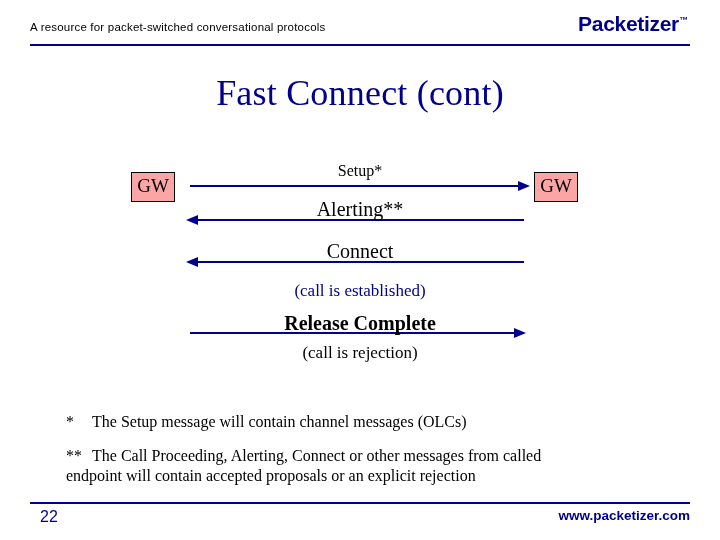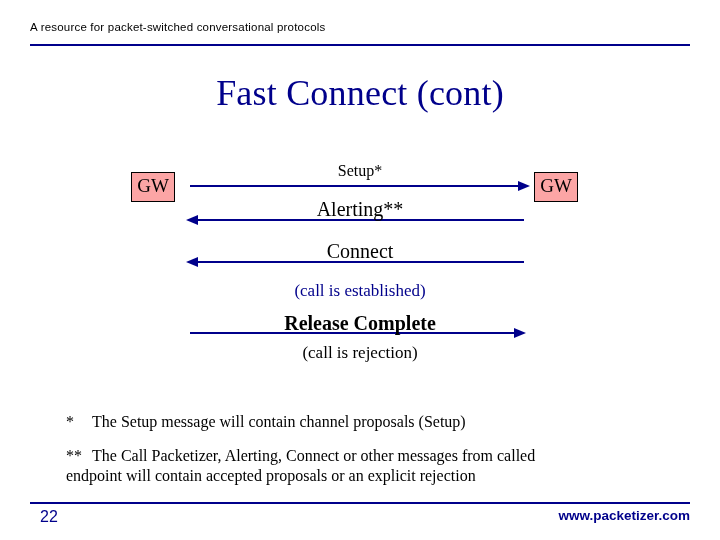--- a/index.html
+++ b/index.html
@@ -169,20 +169,21 @@
     color: #00008B;
     white-space: nowrap;
   }
 </style>
 </head>
 <body>
 
 <div class="slide">
 
   <div class="header-tagline">A resource for packet-switched conversational protocols</div>
+  <div class="brand"><span>Packetizer</span><span class="tm">™</span></div>
   <div class="header-rule"></div>
 
   <div class="slide-title">Fast Connect (cont)</div>
 
   <svg class="diagram" viewBox="0 0 720 540" width="720" height="540">
 
     <g>
       <line x1="190" y1="186" x2="520" y2="186" stroke="#00008B" stroke-width="2"></line>
       <polygon points="530,186 518,181 518,191" fill="#00008B"></polygon>
     </g>
@@ -208,24 +209,24 @@
 
   <div class="msg-label lbl-setup">Setup*</div>
   <div class="msg-label lbl-alerting">Alerting**</div>
   <div class="msg-label lbl-connect">Connect</div>
   <div class="msg-label lbl-established">(call is established)</div>
   <div class="msg-label lbl-release">Release Complete</div>
   <div class="msg-label lbl-terminated">(call is rejection)</div>
 
   <div class="footnotes">
     <div class="fn-row">
-      <span class="fn-mark">*</span><span class="fn-text">The Setup message will contain channel proposals (Setup)</span>
+      <span class="fn-mark">*</span><span class="fn-text">The Setup message will contain channel messages (OLCs)</span>
     </div>
     <div class="fn-row">
-      <span class="fn-mark wide">**</span><span class="fn-text">The Call Packetizer, Alerting, Connect or other messages from called</span>
+      <span class="fn-mark wide">**</span><span class="fn-text">The Call Proceeding, Alerting, Connect or other messages from called</span>
       <span class="fn-indent">endpoint will contain accepted proposals or an explicit rejection</span>
     </div>
   </div>
 
   <div class="footer-rule"></div>
   <div class="page-num">22</div>
   <div class="footer-url">www.packetizer.com</div>
 
 </div>
 

